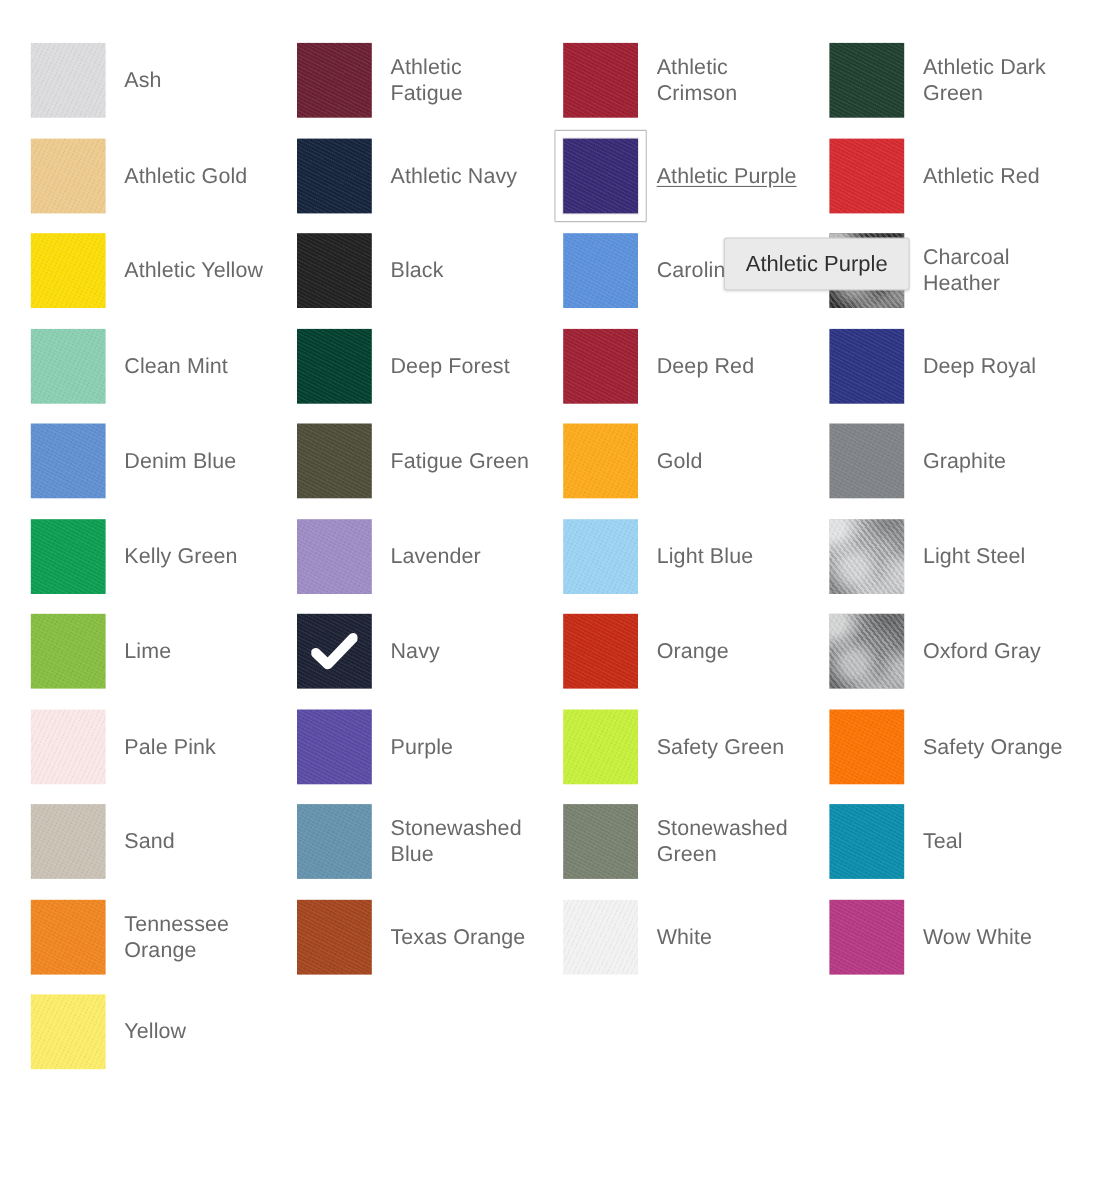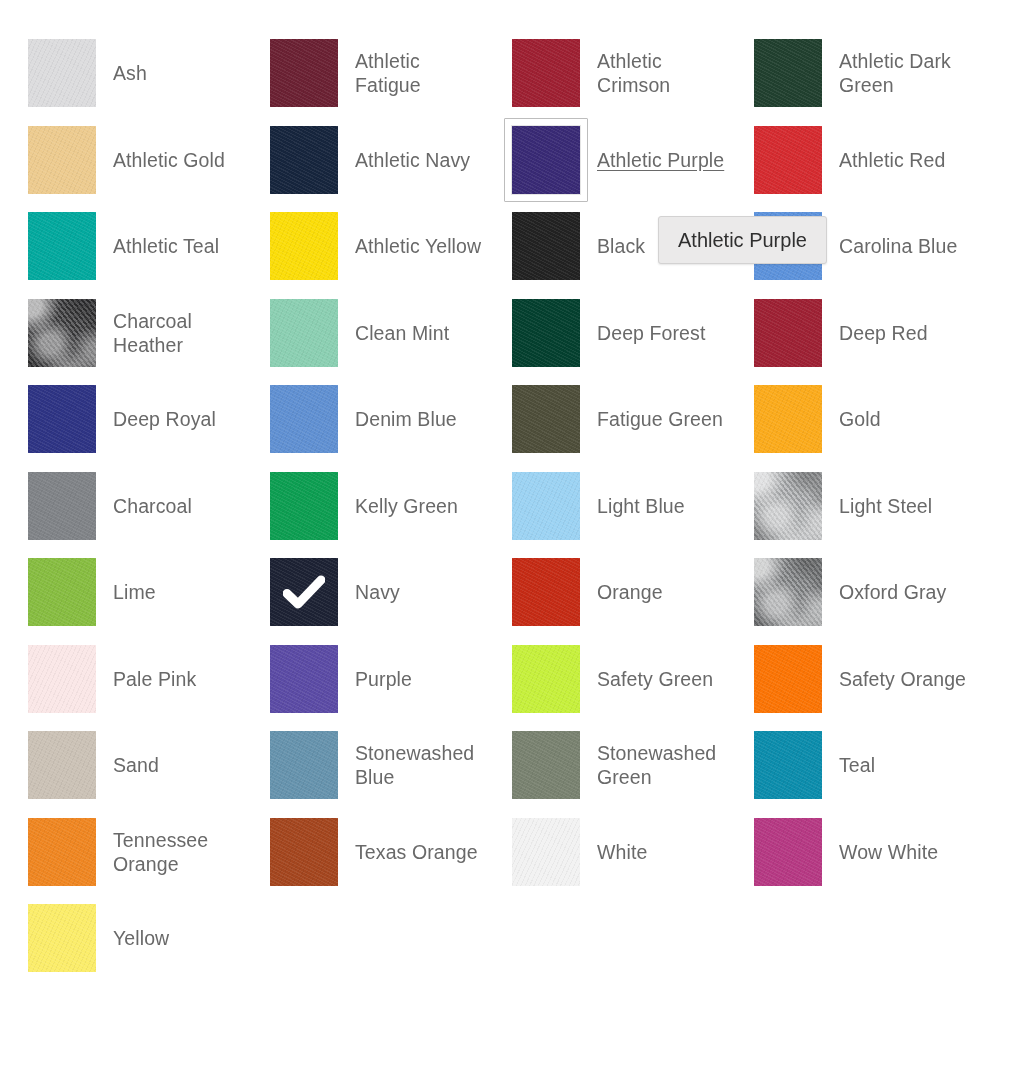--- a/index.html
+++ b/index.html
@@ -204,26 +204,20 @@
         <div class="chip" style="background: rgb(57, 42, 117);"></div>
       </div>
       <span class="swatch-label">Athletic Purple</span>
     </div>
     <div class="swatch-item" title="Athletic Red">
       <div class="chip-wrap">
         <div class="chip heather-soft" style="background: rgb(213, 43, 48);"></div>
       </div>
       <span class="swatch-label">Athletic Red</span>
     </div>
-    <div class="swatch-item" title="Athletic Teal">
-      <div class="chip-wrap">
-        <div class="chip" style="background: rgb(3, 169, 158);"></div>
-      </div>
-      <span class="swatch-label">Athletic Teal</span>
-    </div>
     <div class="swatch-item" title="Athletic Yellow">
       <div class="chip-wrap">
         <div class="chip" style="background: rgb(251, 221, 9);"></div>
       </div>
       <span class="swatch-label">Athletic Yellow</span>
     </div>
     <div class="swatch-item" title="Black">
       <div class="chip-wrap">
         <div class="chip" style="background: rgb(34, 34, 34);"></div>
       </div>
@@ -280,27 +274,33 @@
     <div class="swatch-item" title="Gold">
       <div class="chip-wrap">
         <div class="chip" style="background: rgb(251, 171, 28);"></div>
       </div>
       <span class="swatch-label">Gold</span>
     </div>
     <div class="swatch-item" title="Graphite">
       <div class="chip-wrap">
         <div class="chip" style="background: rgb(128, 131, 135);"></div>
       </div>
-      <span class="swatch-label">Charcoal</span>
+      <span class="swatch-label">Graphite</span>
     </div>
     <div class="swatch-item" title="Kelly Green">
       <div class="chip-wrap">
         <div class="chip" style="background: rgb(13, 158, 82);"></div>
       </div>
       <span class="swatch-label">Kelly Green</span>
+    </div>
+    <div class="swatch-item" title="Lavender">
+      <div class="chip-wrap">
+        <div class="chip" style="background: rgb(158, 140, 196);"></div>
+      </div>
+      <span class="swatch-label">Lavender</span>
     </div>
     <div class="swatch-item" title="Light Blue">
       <div class="chip-wrap">
         <div class="chip" style="background: rgb(156, 211, 243);"></div>
       </div>
       <span class="swatch-label">Light Blue</span>
     </div>
     <div class="swatch-item" title="Light Steel">
       <div class="chip-wrap">
         <div class="chip heather" style="background: rgb(174, 176, 178);"></div>

